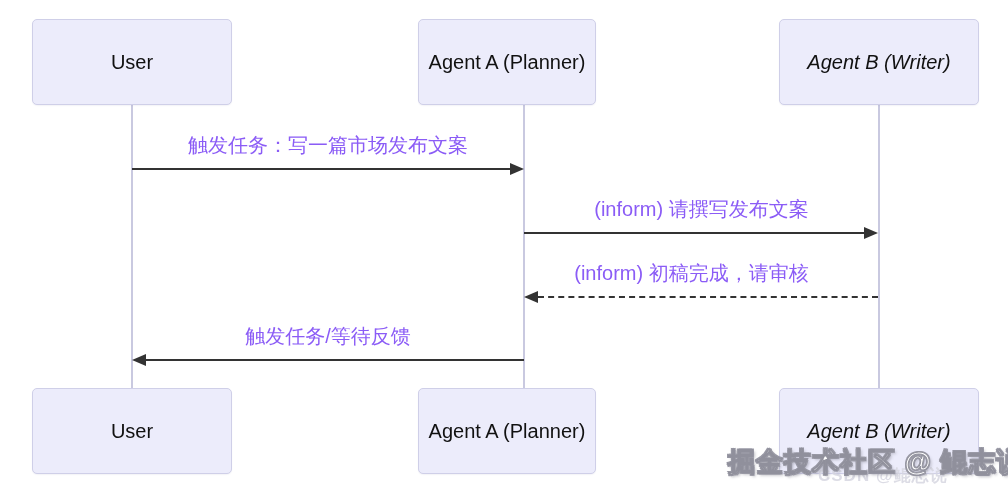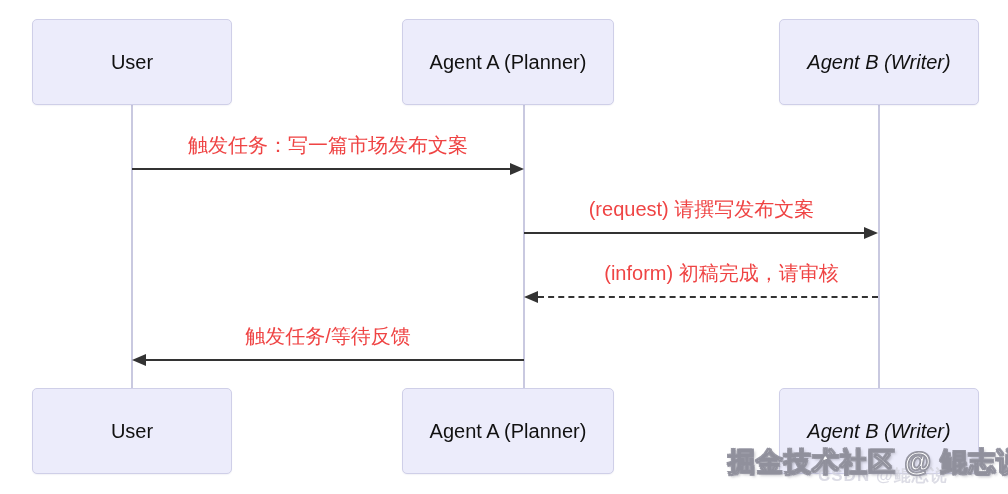--- a/index.html
+++ b/index.html
@@ -21,21 +21,21 @@
     border: 1px solid #cfcfe8;
     border-radius: 5px;
     display: flex;
     align-items: center;
     justify-content: center;
     font-size: 20px;
     color: #111111;
     box-shadow: 0 1px 1px rgba(120,120,160,0.08);
   }
   .actor-user    { left: 32px;  width: 200px; }
-  .actor-agent-a { left: 402px; width: 212px; }
+  .actor-agent-a { left: 418px; width: 178px; }
   .actor-agent-b { left: 779px; width: 200px; font-style: italic; }
   .row-top    { top: 19px; }
   .row-bottom { top: 388px; }
 
   
   .lifeline {
     position: absolute;
     top: 105px;
     height: 283px;
     width: 2px;
@@ -43,21 +43,21 @@
   }
   .lifeline-user    { left: 131px; }
   .lifeline-agent-a { left: 523px; }
   .lifeline-agent-b { left: 878px; }
 
   
   .msg-label {
     position: absolute;
     text-align: center;
     font-size: 20px;
-    color: #ef4444;
+    color: #8b5cf6;
     white-space: nowrap;
   }
   .msg-line {
     position: absolute;
     height: 0;
     border-top: 2px solid #333333;
   }
   .msg-line.dashed {
     border-top-style: dashed;
   }
@@ -73,21 +73,21 @@
 
   
   .m1-label { left: 132px; width: 392px; top: 132px; }
   .m1-line  { left: 132px; width: 380px; top: 168px; }
   .m1-arrow { left: 510px; top: 163px; }
   
   .m2-label { left: 524px; width: 355px; top: 196px; }
   .m2-line  { left: 524px; width: 342px; top: 232px; }
   .m2-arrow { left: 864px; top: 227px; }
   
-  .m3-label { left: 544px; width: 355px; top: 260px; }
+  .m3-label { left: 514px; width: 355px; top: 260px; }
   .m3-line  { left: 538px; width: 340px; top: 296px; }
   .m3-arrow { left: 524px; top: 291px; }
   
   .m4-label { left: 132px; width: 392px; top: 323px; }
   .m4-line  { left: 146px; width: 378px; top: 359px; }
   .m4-arrow { left: 132px; top: 354px; }
 
   
   .wm-primary {
     position: absolute;
@@ -134,21 +134,21 @@
     <span>Agent A (Planner)</span>
   </div>
   <div class="actor-box actor-agent-b row-top">
     <span>Agent B (Writer)</span>
   </div>
 
   <div class="msg-label m1-label">触发任务：写一篇市场发布文案</div>
   <div class="msg-line m1-line"></div>
   <div class="arrowhead right m1-arrow"></div>
 
-  <div class="msg-label m2-label">(request) 请撰写发布文案</div>
+  <div class="msg-label m2-label">(inform) 请撰写发布文案</div>
   <div class="msg-line m2-line"></div>
   <div class="arrowhead right m2-arrow"></div>
 
   <div class="msg-label m3-label">(inform) 初稿完成，请审核</div>
   <div class="msg-line dashed m3-line"></div>
   <div class="arrowhead left m3-arrow"></div>
 
   <div class="msg-label m4-label">触发任务/等待反馈</div>
   <div class="msg-line m4-line"></div>
   <div class="arrowhead left m4-arrow"></div>

